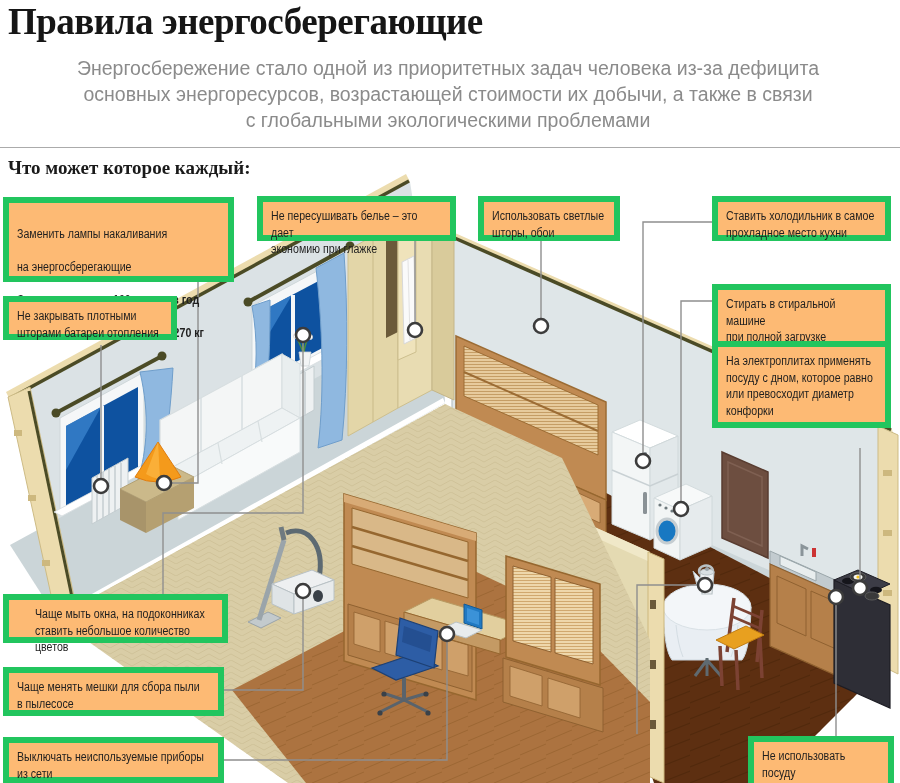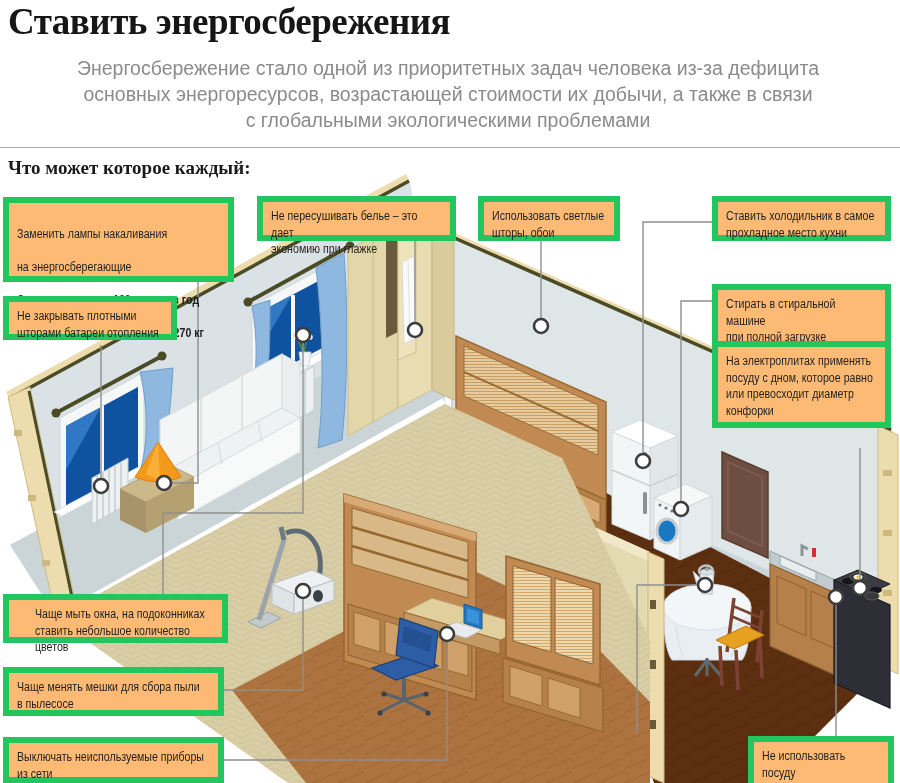--- a/index.html
+++ b/index.html
@@ -20,21 +20,21 @@
       width:118%;transform:scaleX(.85);transform-origin:0 0;}
   .ct .b{font-weight:bold;}
   
   .scene{position:absolute;left:0;top:0;z-index:1;}
 </style>
 </head>
 <body>
 
 <div class="stage">
 
-  <div class="title">Ставить энергосбережения</div>
+  <div class="title">Правила энергосберегающие</div>
   <div class="subtitle">Энергосбережение стало одной из приоритетных задач человека из-за дефицита
 основных энергоресурсов, возрастающей стоимости их добычи, а также в связи
 с глобальными экологическими проблемами</div>
   <div class="divider"></div>
   <div class="section-heading">Что может которое каждый:</div>
 
   <svg class="scene" width="900" height="783" viewBox="0 0 900 783">
     <defs>
       <pattern id="pq" width="22" height="12" patternUnits="userSpaceOnUse">
         <path d="M0,12 L11,6 L22,12" fill="none" stroke="#c8b98e" stroke-width="1"></path>

